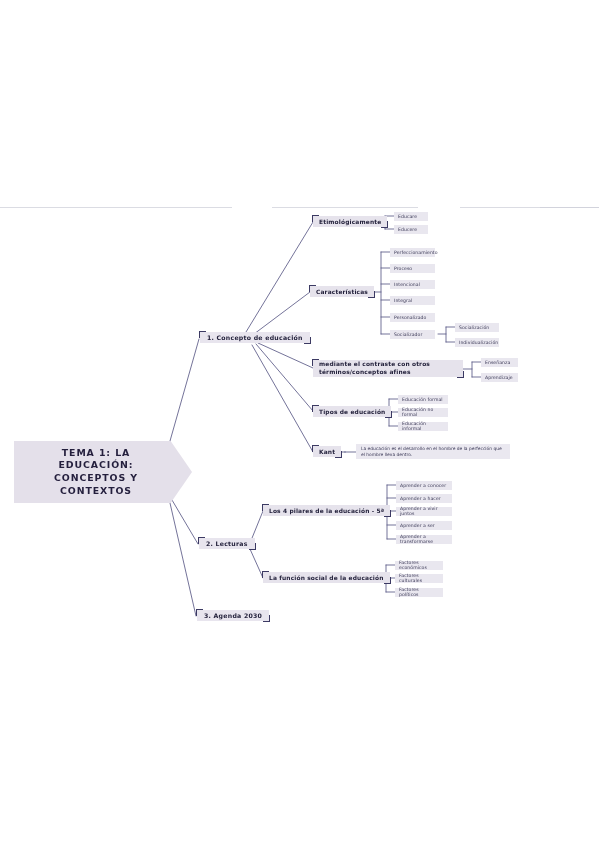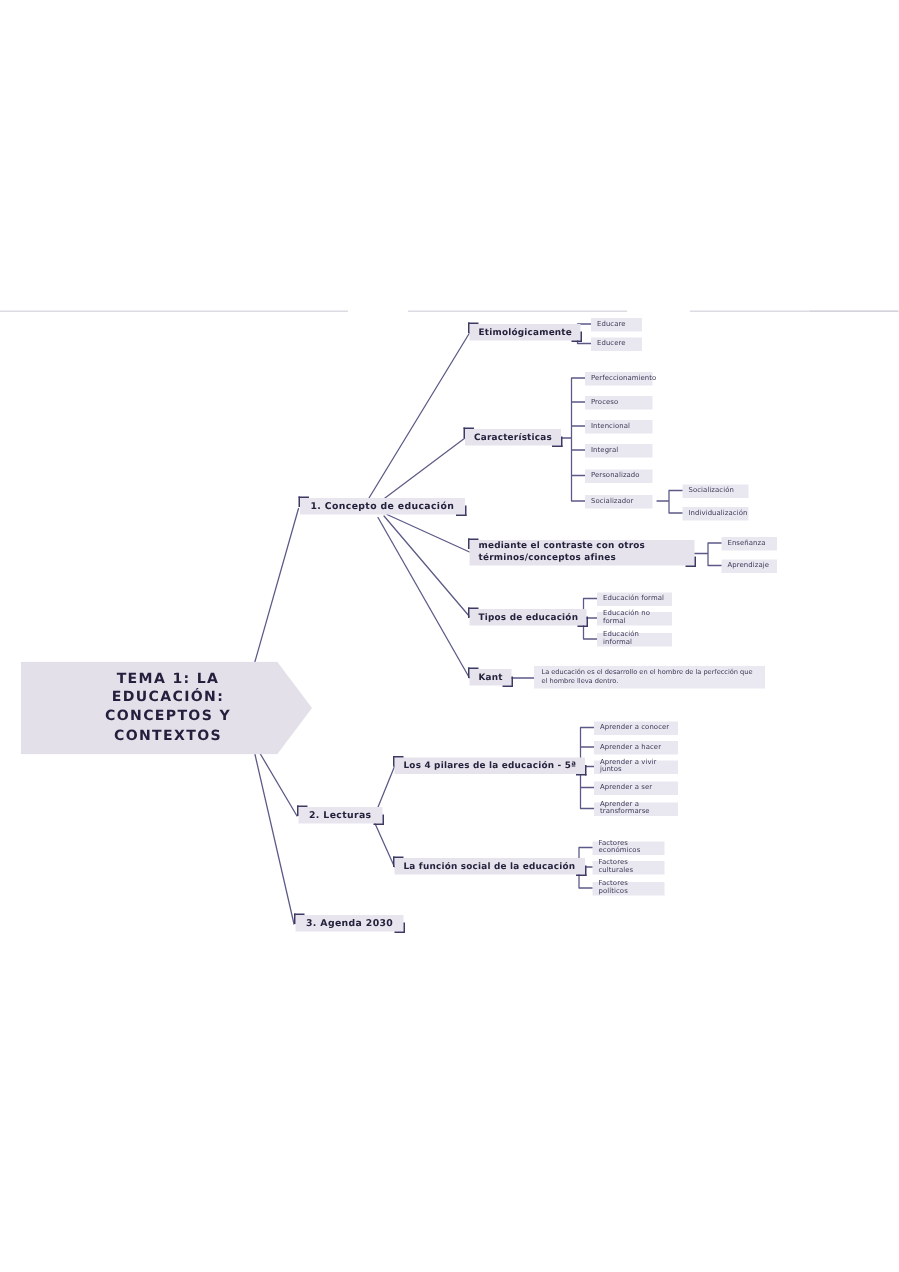--- a/index.html
+++ b/index.html
@@ -32,21 +32,21 @@
     border-color:#3c3a63;border-style:solid;border-width:0;
   }
   .node.brk::before{left:-1px;top:-1px;border-left-width:1.4px;border-top-width:1.4px;}
   .node.brk::after{right:-1px;bottom:-1px;border-right-width:1.4px;border-bottom-width:1.4px;}
 
   
   #root{
     position:absolute;left:14px;top:441px;width:178px;height:62px;z-index:4;
     background:#e4e0ea;
     clip-path:polygon(0 0, 88% 0, 100% 50%, 88% 100%, 0 100%);
-    display:flex;align-items:center;justify-content:center;padding-left:16px;
+    display:flex;align-items:center;justify-content:center;
   }
   #root .t{
     font-size:9.4px;font-weight:bold;line-height:12.6px;text-align:center;
     letter-spacing:.9px;color:#241f3d;padding-right:14px;white-space:pre-line;
   }
 
   
   .l1{
     font-size:6.2px;font-weight:bold;letter-spacing:.25px;
     padding:0 7px;height:11px;background:#e8e5ee;

